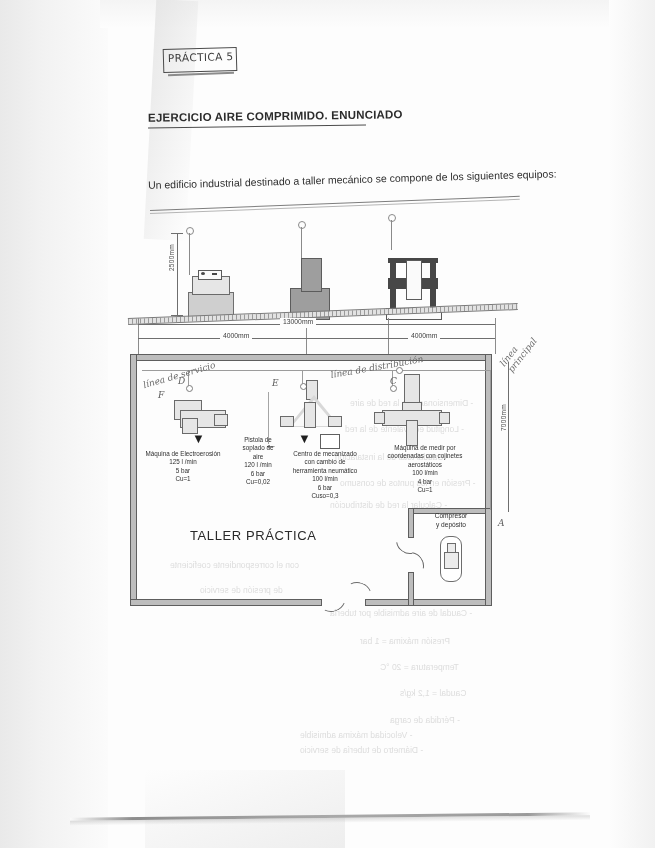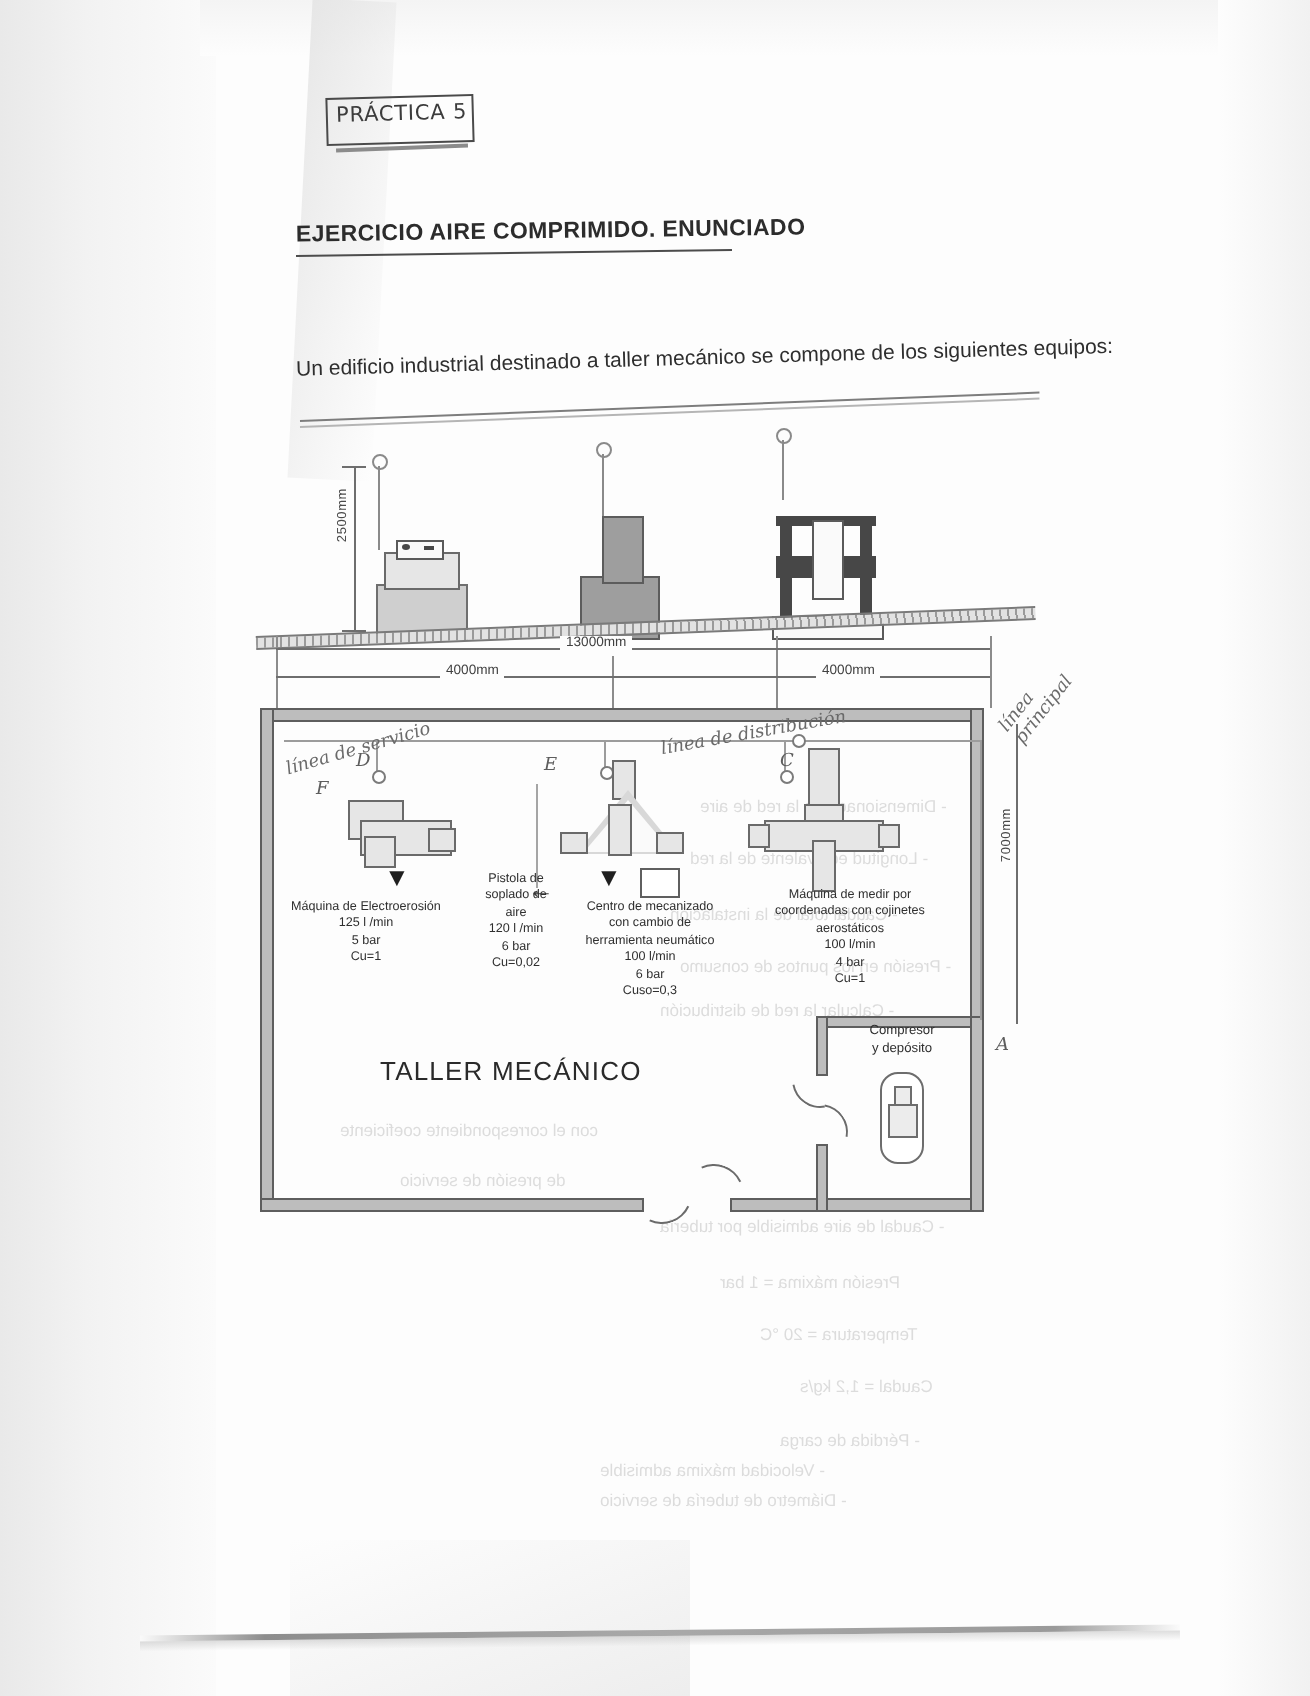--- a/index.html
+++ b/index.html
@@ -306,19 +306,19 @@
 
     <div class="eq-cap" style="left:252px;top:104px;width:106px;">
       <div>Máquina de medir por</div>
       <div>coordenadas con cojinetes</div>
       <div>aerostáticos</div>
       <div>100 l/min</div>
       <div>4 bar</div>
       <div>Cu=1</div>
     </div>
 
-    <div class="plan-title">TALLER MECÁNICO</div>
+    <div class="plan-title">TALLER PRÁCTICA</div>
   </div>
 
   <div class="corner-shade"></div>
   <div class="bottom-edge"></div>
   <div class="bottom-edge2"></div>
 </div>
 
 </body></html>

